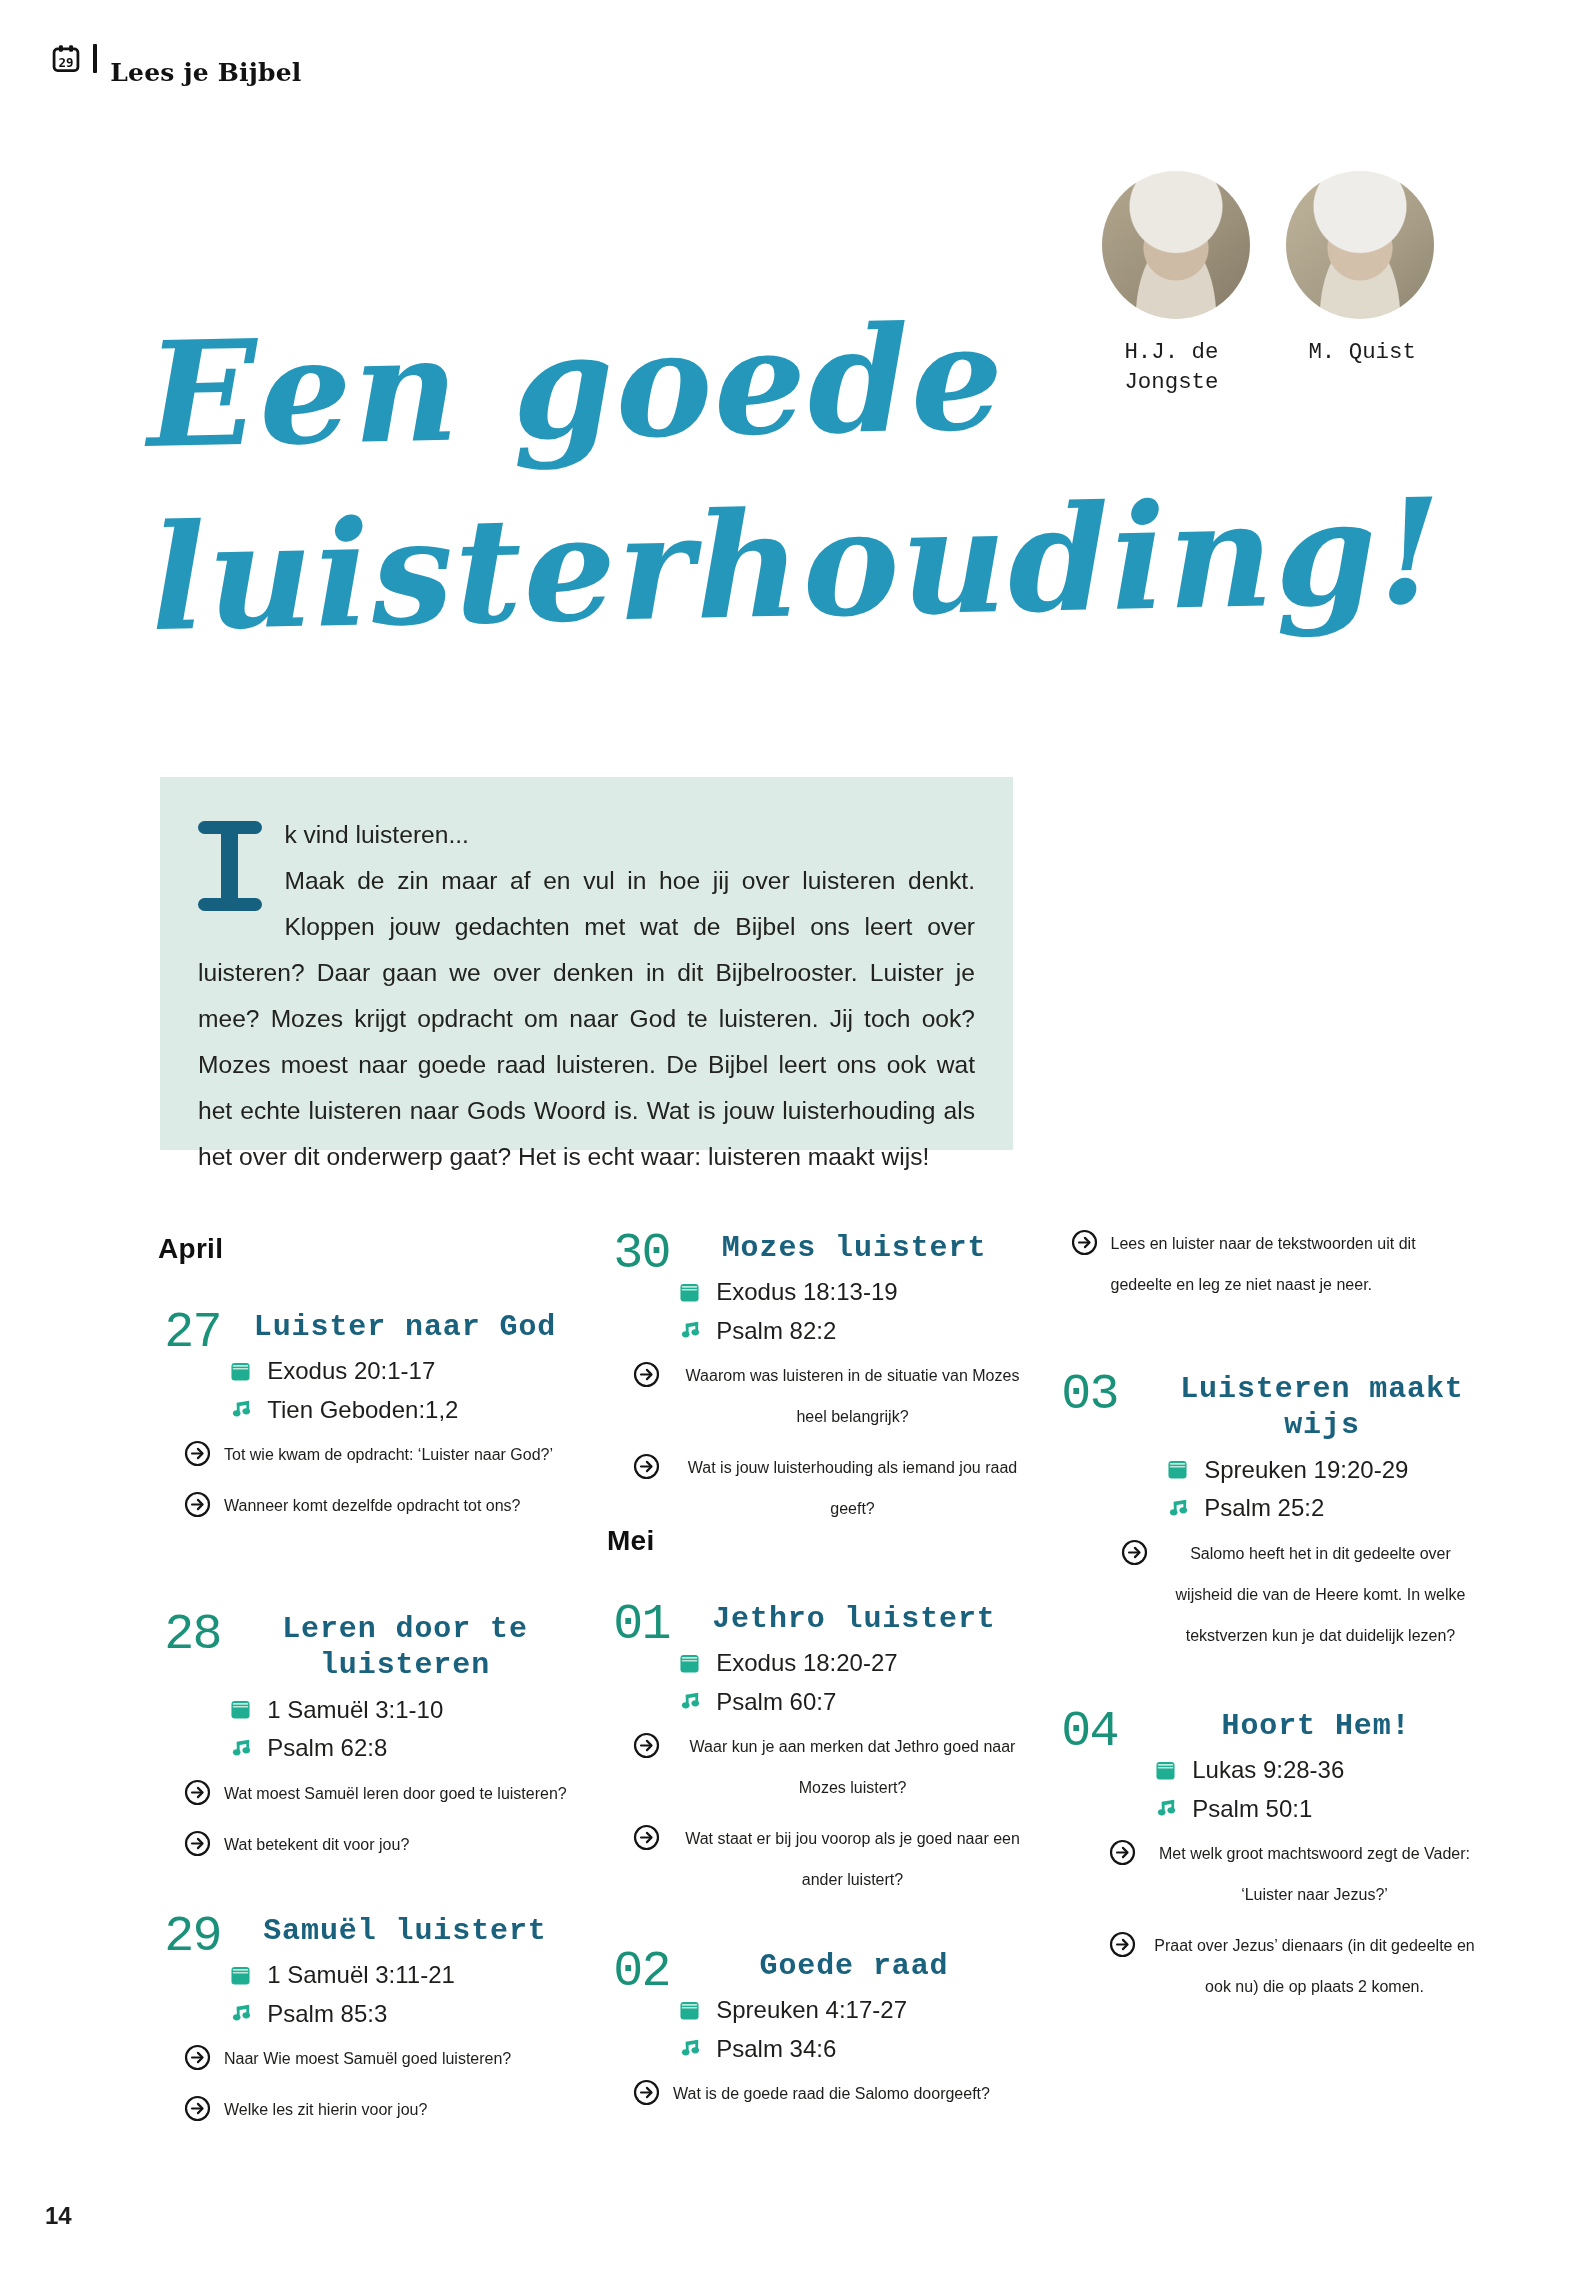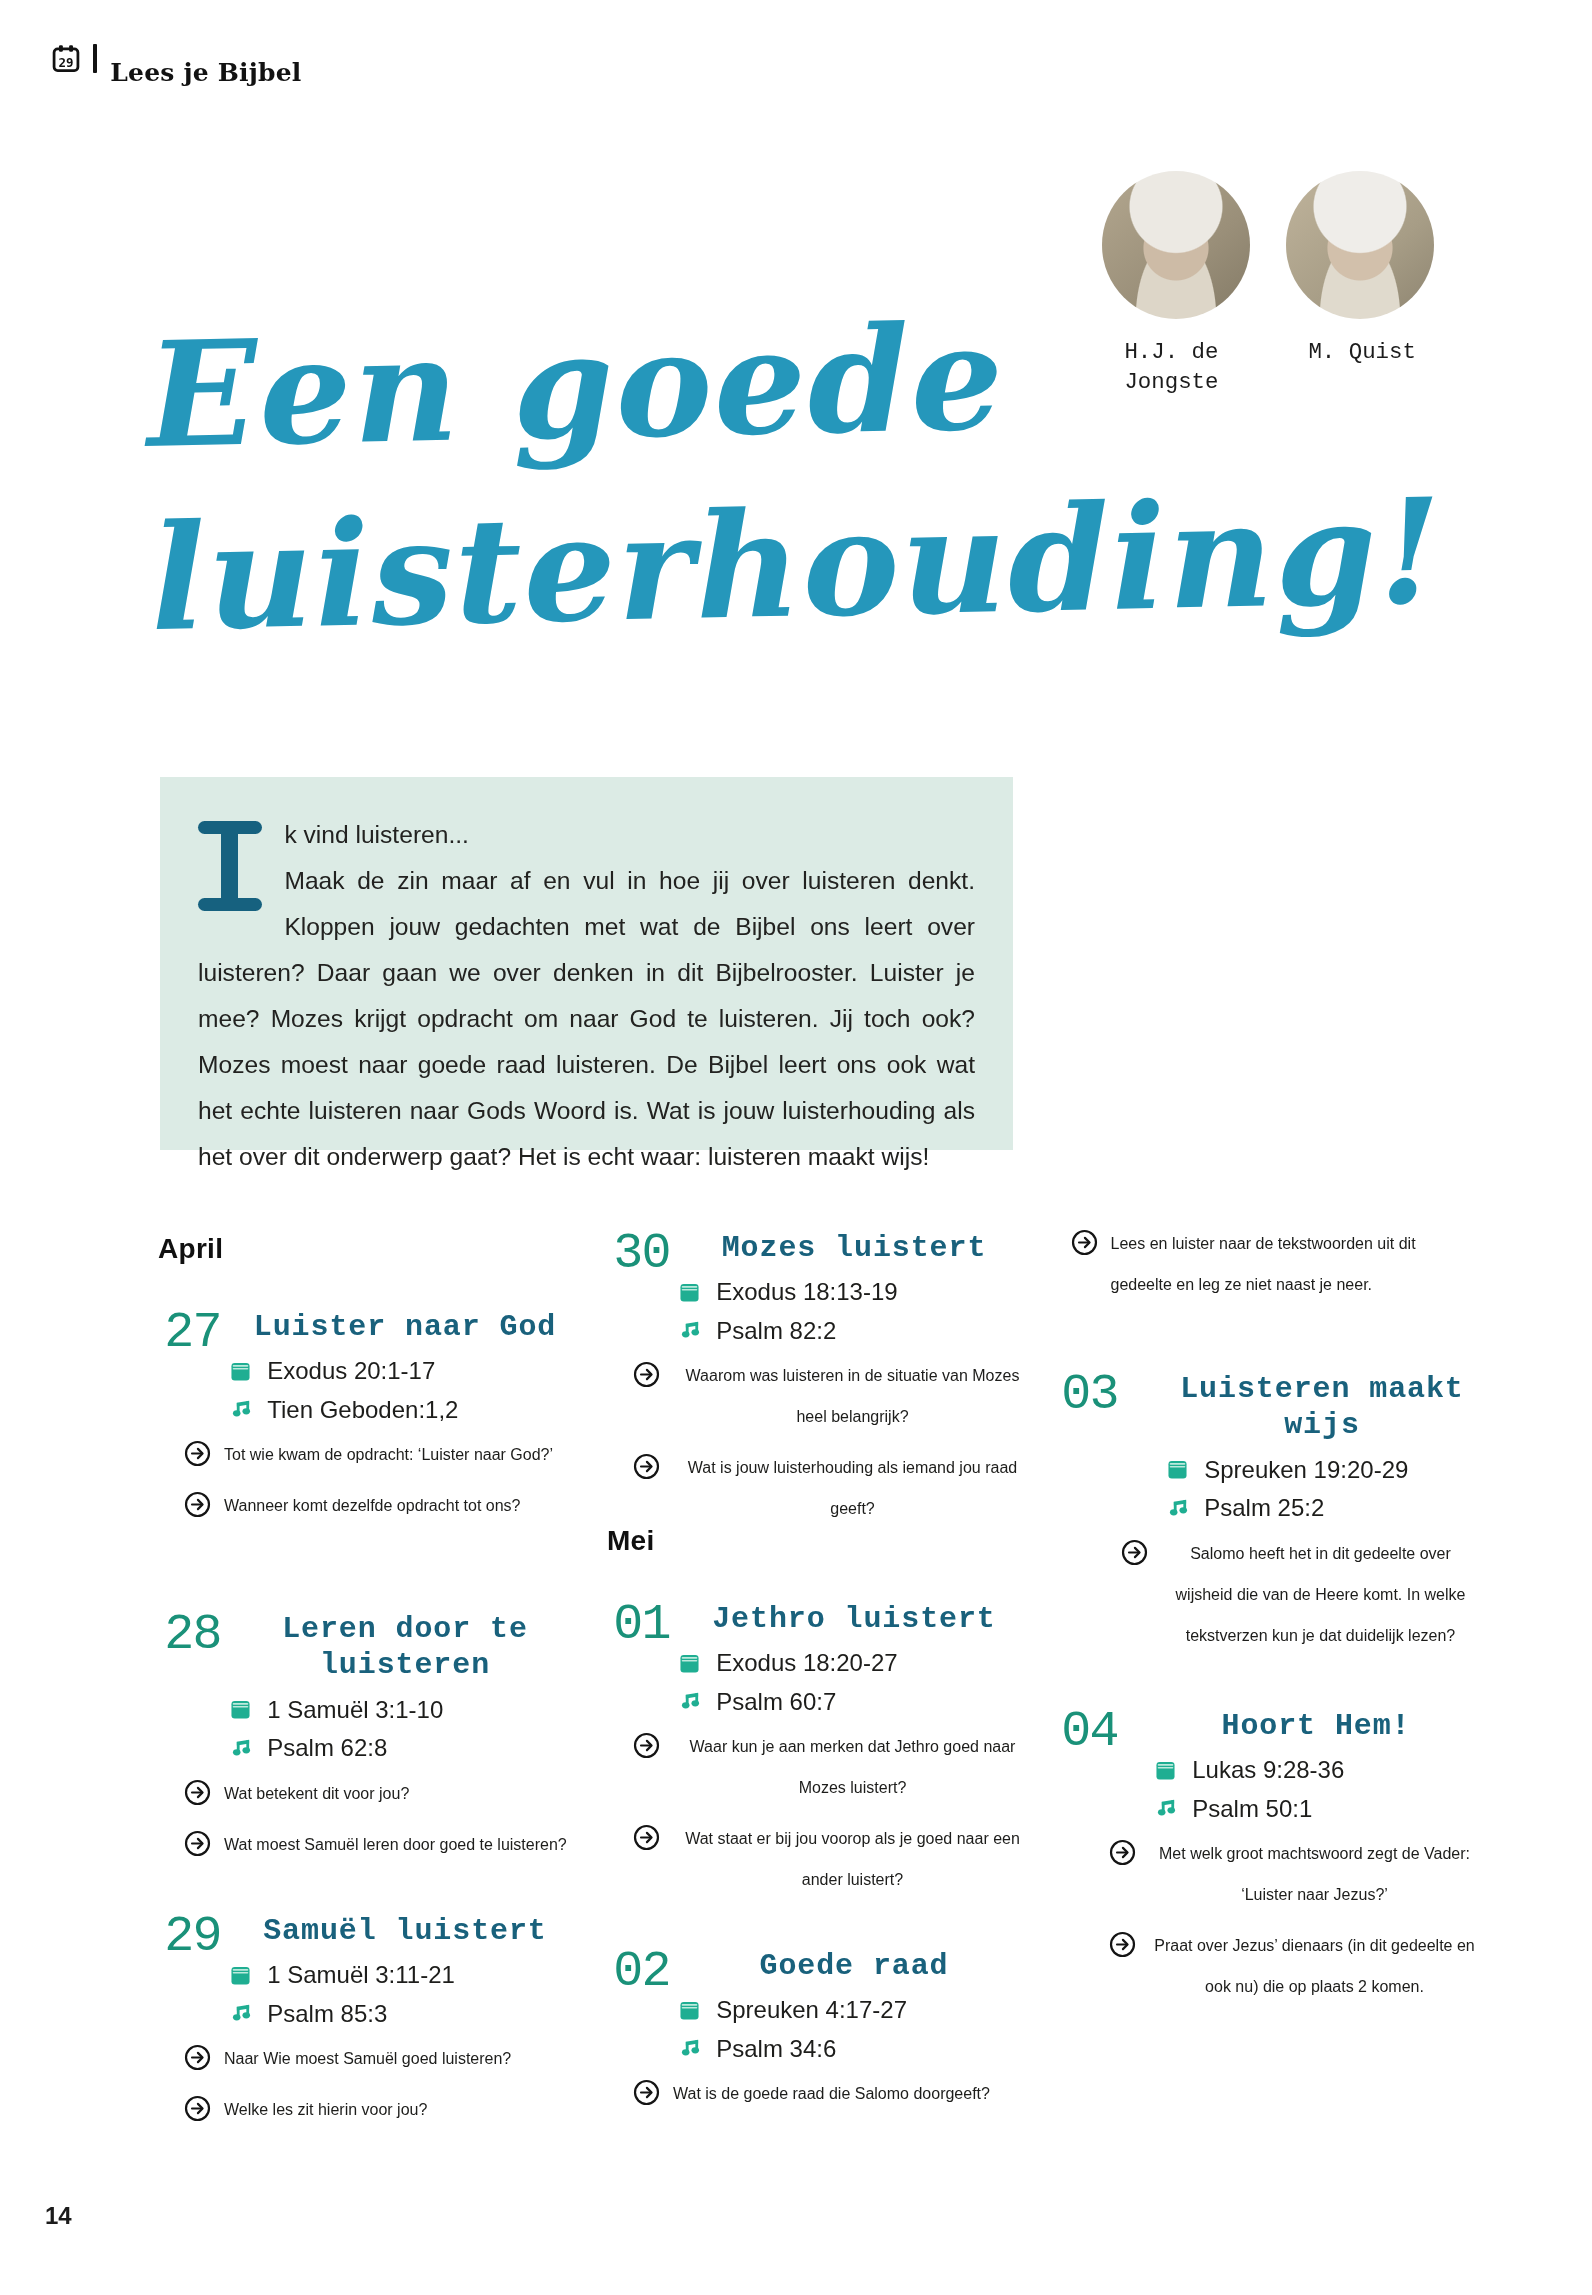--- a/index.html
+++ b/index.html
@@ -181,27 +181,27 @@
         <div class="rrow">
           <svg class="icon-res" viewBox="0 0 27 27" width="23" height="23">
               <use href="#i-note"></use>
             </svg>
           <span>Psalm 62:8</span>
         </div>
         <div class="qrow">
           <svg class="icon-q" viewBox="0 0 31 31" width="27" height="27">
               <use href="#i-qarrow"></use>
             </svg>
+          <span class="qtext">Wat moest Samuël leren door goed te luisteren?</span>
+        </div>
+        <div class="qrow">
+          <svg class="icon-q" viewBox="0 0 31 31" width="27" height="27">
+              <use href="#i-qarrow"></use>
+            </svg>
           <span class="qtext">Wat betekent dit voor jou?</span>
-        </div>
-        <div class="qrow">
-          <svg class="icon-q" viewBox="0 0 31 31" width="27" height="27">
-              <use href="#i-qarrow"></use>
-            </svg>
-          <span class="qtext">Wat moest Samuël leren door goed te luisteren?</span>
         </div>
       </div>
     </article>
 
     <article class="entry" style="top:690px;">
       <div class="day">29</div>
       <div class="econtent">
         <h3 class="etitle">Samuël luistert</h3>
         <div class="rrow">
           <svg class="icon-res" viewBox="0 0 27 27" width="23" height="23">

